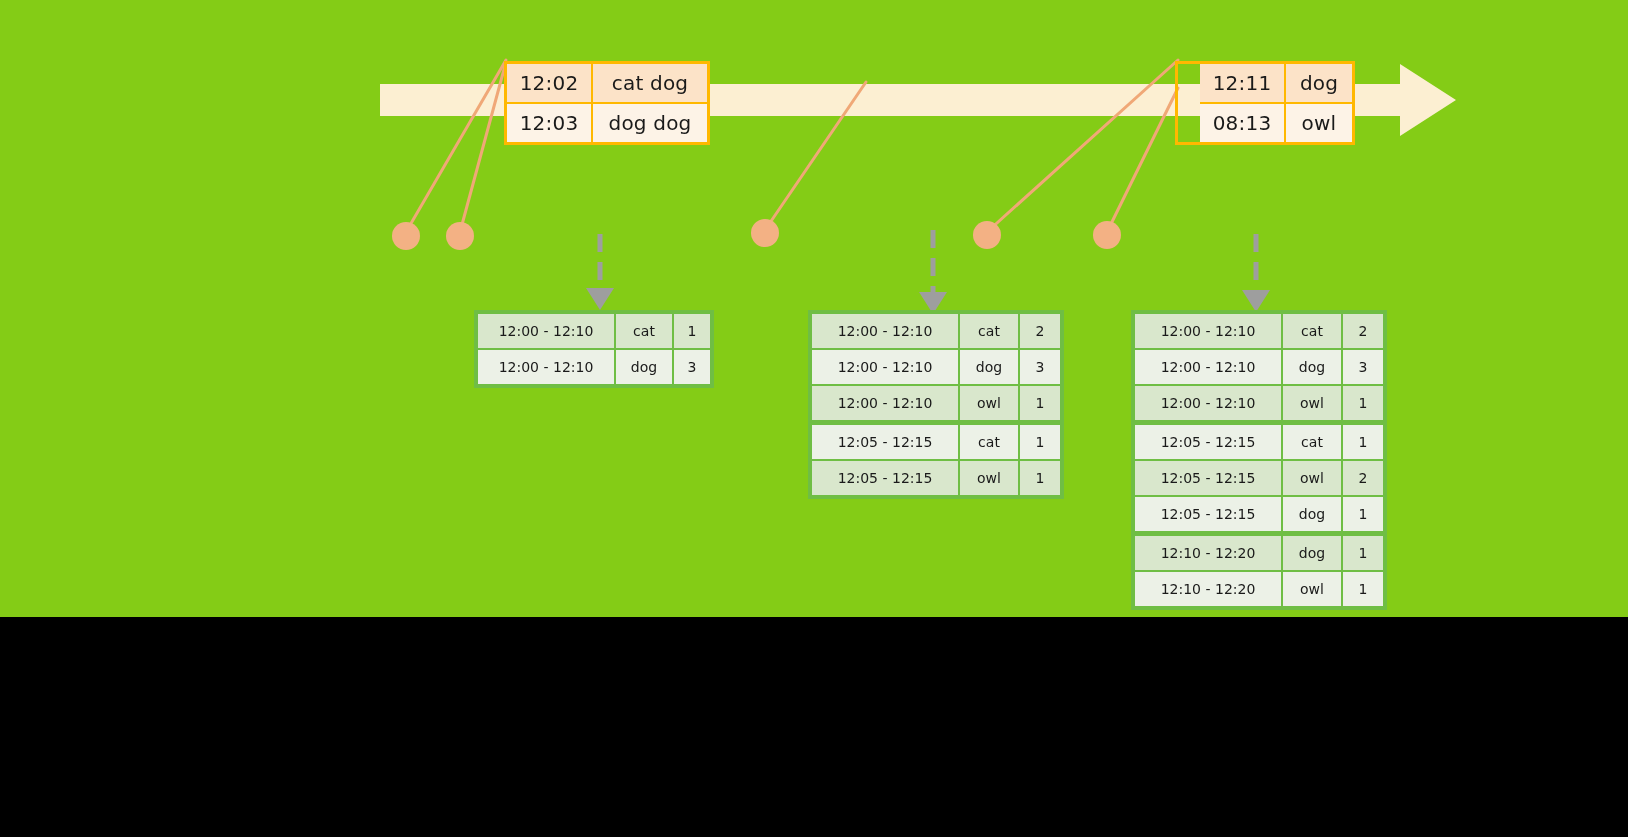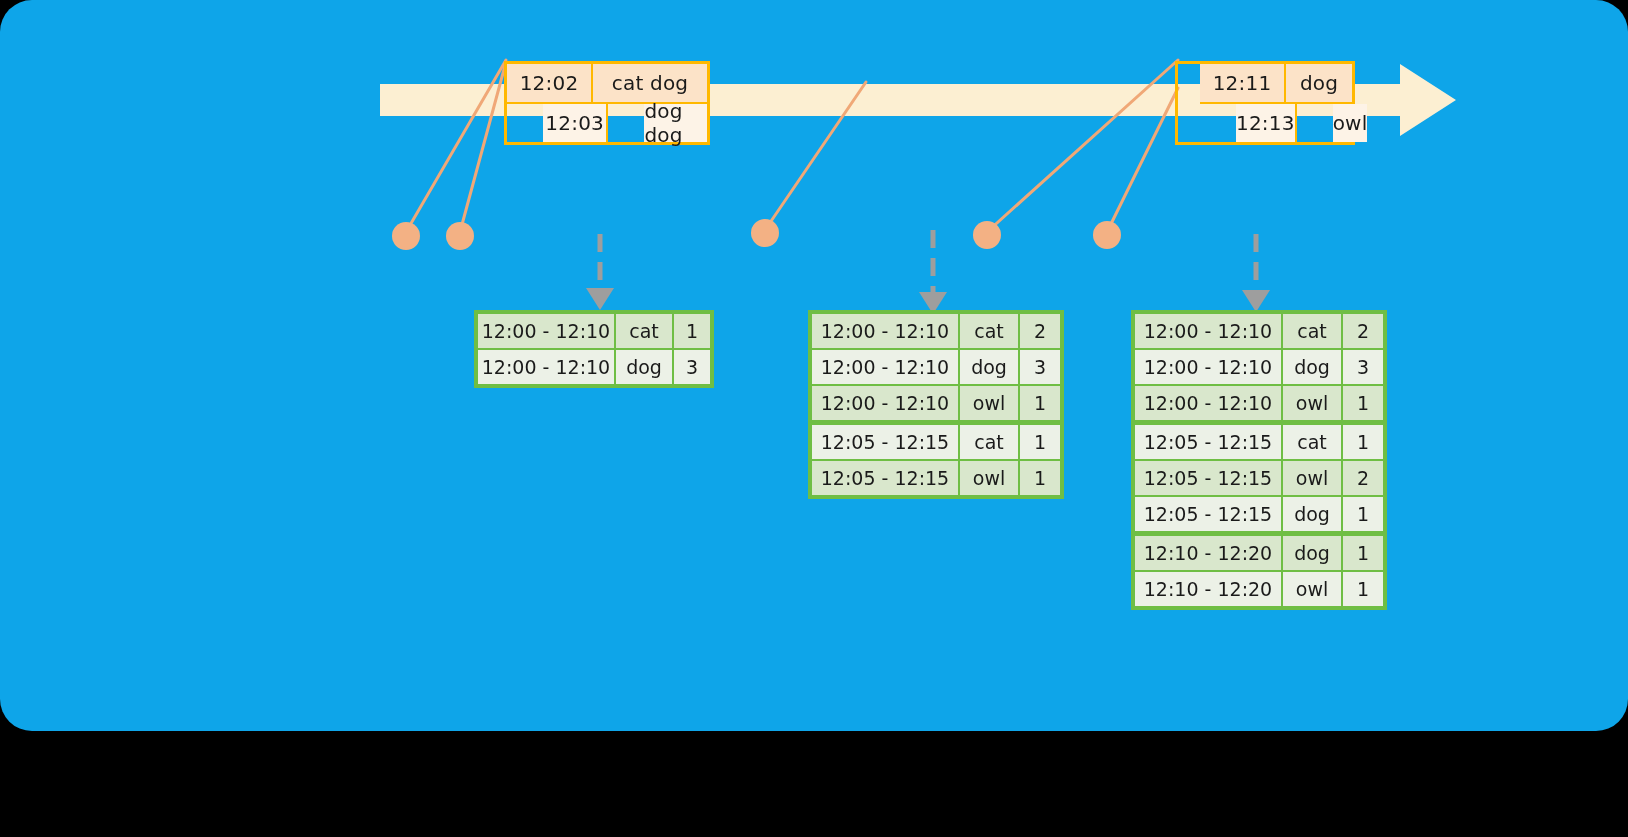--- a/index.html
+++ b/index.html
@@ -6,24 +6,23 @@
     margin: 0;
     padding: 0;
     background: #000000;
   }
   body {
     font-family: "DejaVu Sans", sans-serif;
   }
   #stage {
     position: relative;
     width: 1628px;
-    height: 731px;
-    background: #0ea5e9;
+    height: 617px;
+    background: #84cc16;
     overflow: hidden;
-    border-radius: 32px;
   }
   #wires {
     position: absolute;
     left: 0;
     top: 0;
     width: 1628px;
     height: 837px;
     pointer-events: none;
   }
 
@@ -52,40 +51,40 @@
     height: 38px;
   }
   .ev-time {
     width: 86px;
     border-right: 2px solid #FFB800;
   }
   .ev-val {
     flex: 1 1 auto;
   }
   .row-dark .ev-time, .row-dark .ev-val { background: #FCE3C8; }
-  .row-light .ev-time, .row-light .ev-val { background: #FDF3E7; margin-left: 36px; }
+  .row-light .ev-time, .row-light .ev-val { background: #FDF3E7; }
 
   
   .agg-table {
     position: absolute;
     border: 3px solid #6FBE44;
     box-sizing: border-box;
     z-index: 3;
     background: #6FBE44;
     padding: 0;
   }
   .agg-row {
     display: flex;
     align-items: stretch;
   }
   .agg-cell {
     display: flex;
     align-items: center;
     justify-content: center;
-    font-size: 19px;
+    font-size: 14px;
     color: #1a1a1a;
     height: 34px;
     box-sizing: border-box;
     margin: 1px;
   }
   .agg-cell.c-win  { width: 136px; }
   .agg-cell.c-key  { width: 56px; }
   .agg-cell.c-cnt  { width: 36px; }
   .agg-row.band-a .agg-cell { background: #D9E7CC; }
   .agg-row.band-b .agg-cell { background: #ECF1E7; }
@@ -145,21 +144,21 @@
     </div>
   </div>
 
 
   <div class="event-box" style="left:1175px; top:61px; width:180px;padding-left:22px;">
     <div class="event-row row-dark">
       <div class="ev-time">12:11</div>
       <div class="ev-val">dog</div>
     </div>
     <div class="event-row row-light">
-      <div class="ev-time">12:13</div>
+      <div class="ev-time">08:13</div>
       <div class="ev-val">owl</div>
     </div>
   </div>
 
   <div class="agg-table" style="left:474px; top:310px;">
     <div class="agg-row band-a">
       <div class="agg-cell c-win">12:00 - 12:10</div>
       <div class="agg-cell c-key">cat</div>
       <div class="agg-cell c-cnt">1</div>
     </div>

